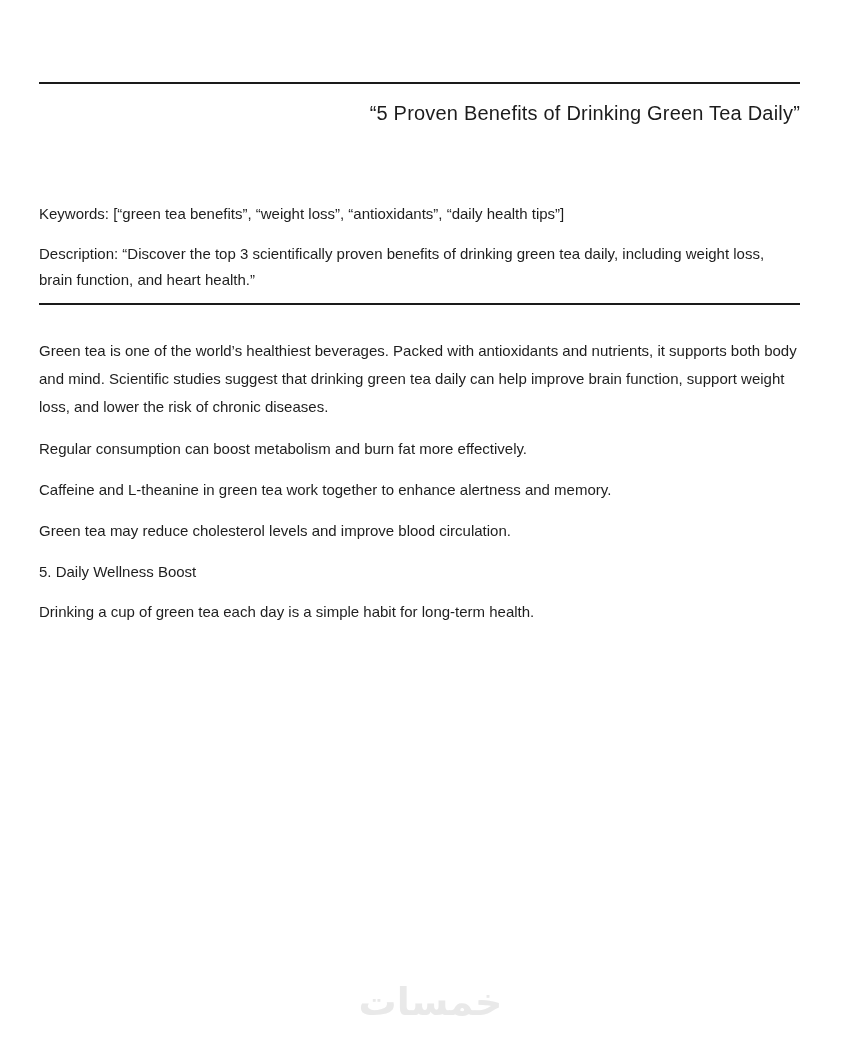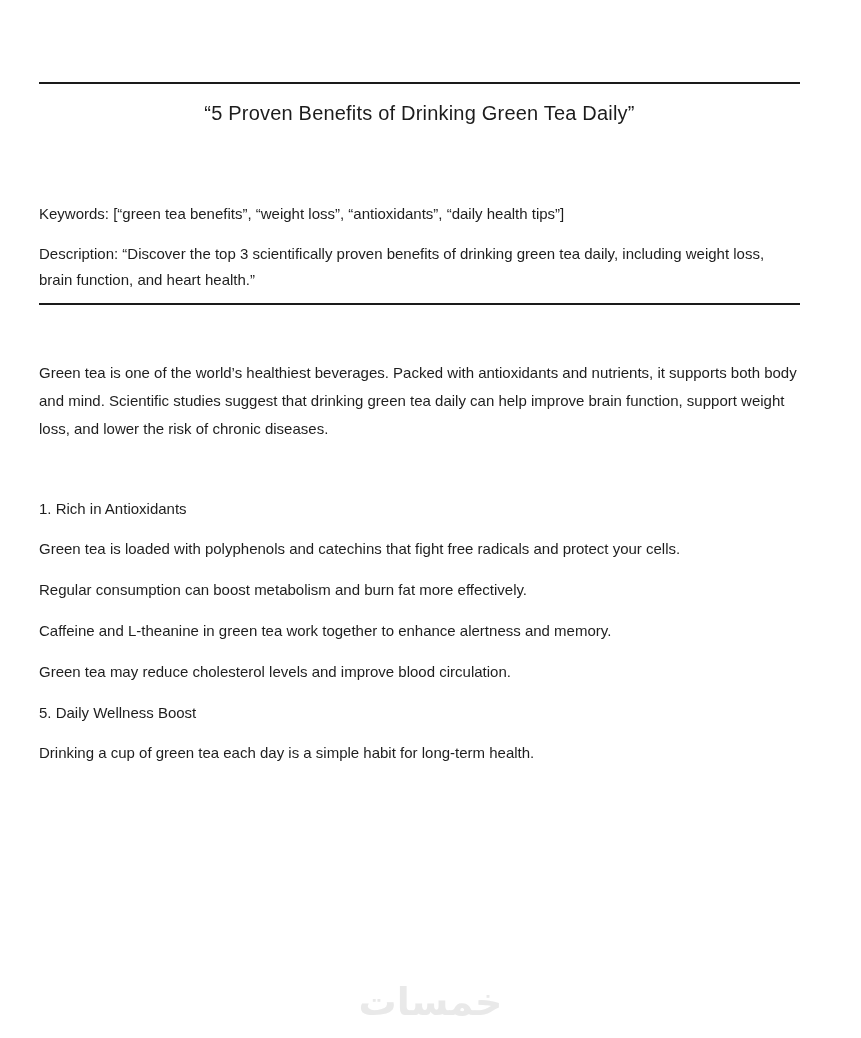--- a/index.html
+++ b/index.html
@@ -30,35 +30,35 @@
     width: 100%;
   }
   .rule.top { margin-top: 82px; }
   .rule.divider { margin-top: 10px; }
   .title {
     margin-top: 16px;
     font-size: 20px;
     font-weight: 400;
     letter-spacing: 0.2px;
     line-height: 27px;
-    text-align: center;
+    text-align: right;
     color: #1c1c1c;
   }
   .meta-keywords {
     margin-top: 73px;
     font-size: 15px;
     line-height: 27px;
   }
   .meta-description {
     margin-top: 14px;
     font-size: 15px;
     line-height: 26px;
   }
   .intro {
-    margin-top: 54px;
+    margin-top: 32px;
     font-size: 15px;
     line-height: 28px;
   }
   .section-heading {
     font-size: 15px;
     line-height: 27px;
   }
   .section-body {
     margin-top: 13px;
     font-size: 15px;
@@ -91,24 +91,20 @@
     <h1 class="title">“5 Proven Benefits of Drinking Green Tea Daily”</h1>
 
     <p class="meta-keywords">Keywords: [“green tea benefits”, “weight loss”, “antioxidants”, “daily health tips”]</p>
 
     <p class="meta-description">Description: “Discover the top 3 scientifically proven benefits of drinking green tea daily, including weight loss, brain function, and heart health.”</p>
 
     <hr class="rule divider">
 
     <p class="intro">Green tea is one of the world’s healthiest beverages. Packed with antioxidants and nutrients, it supports both body and mind. Scientific studies suggest that drinking green tea daily can help improve brain function, support weight loss, and lower the risk of chronic diseases.</p>
 
-    <div class="section first">
-      <p class="section-heading">1. Rich in Antioxidants</p>
-      <p class="section-body">Green tea is loaded with polyphenols and catechins that fight free radicals and protect your cells.</p>
-    </div>
 
     <div class="section">
       <p class="section-body">Regular consumption can boost metabolism and burn fat more effectively.</p>
     </div>
 
     <div class="section">
       <p class="section-body">Caffeine and L-theanine in green tea work together to enhance alertness and memory.</p>
     </div>
 
     <div class="section">

